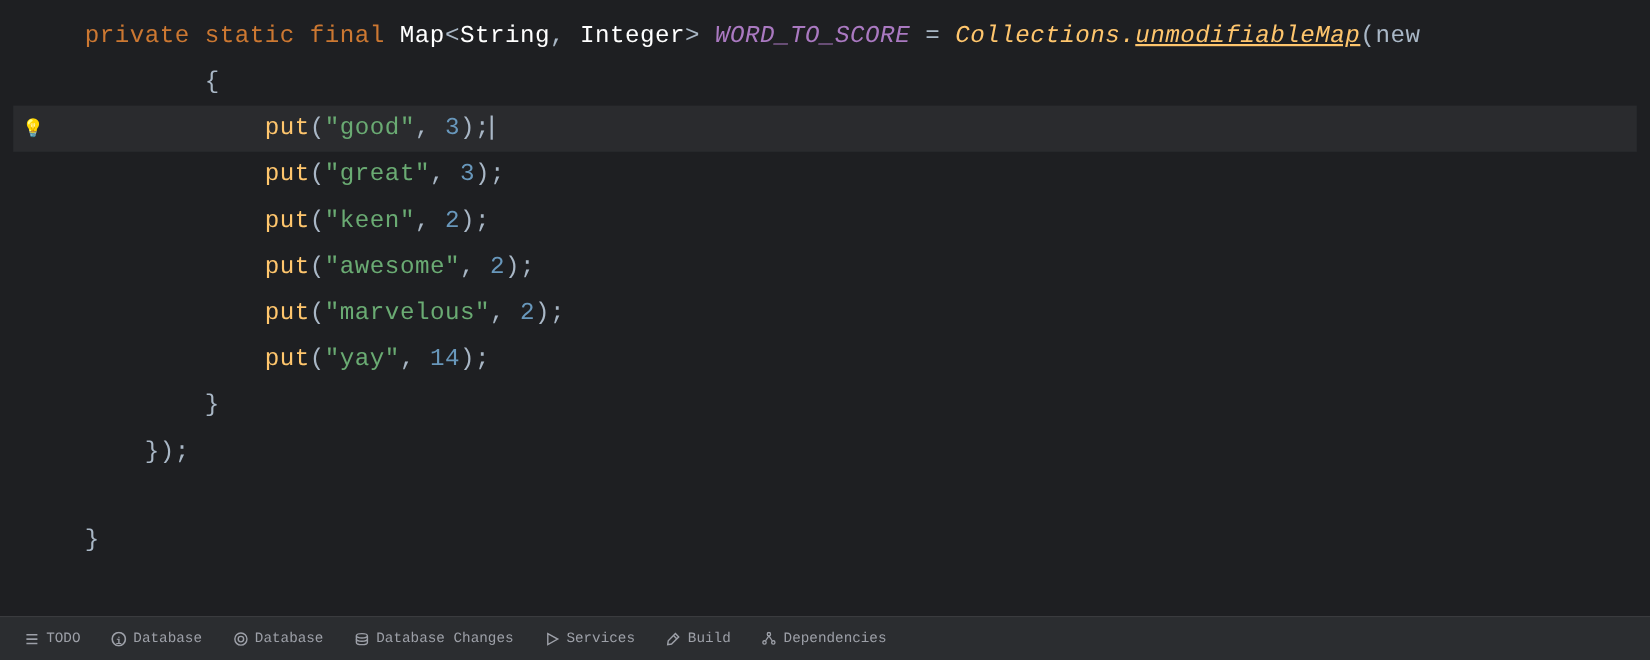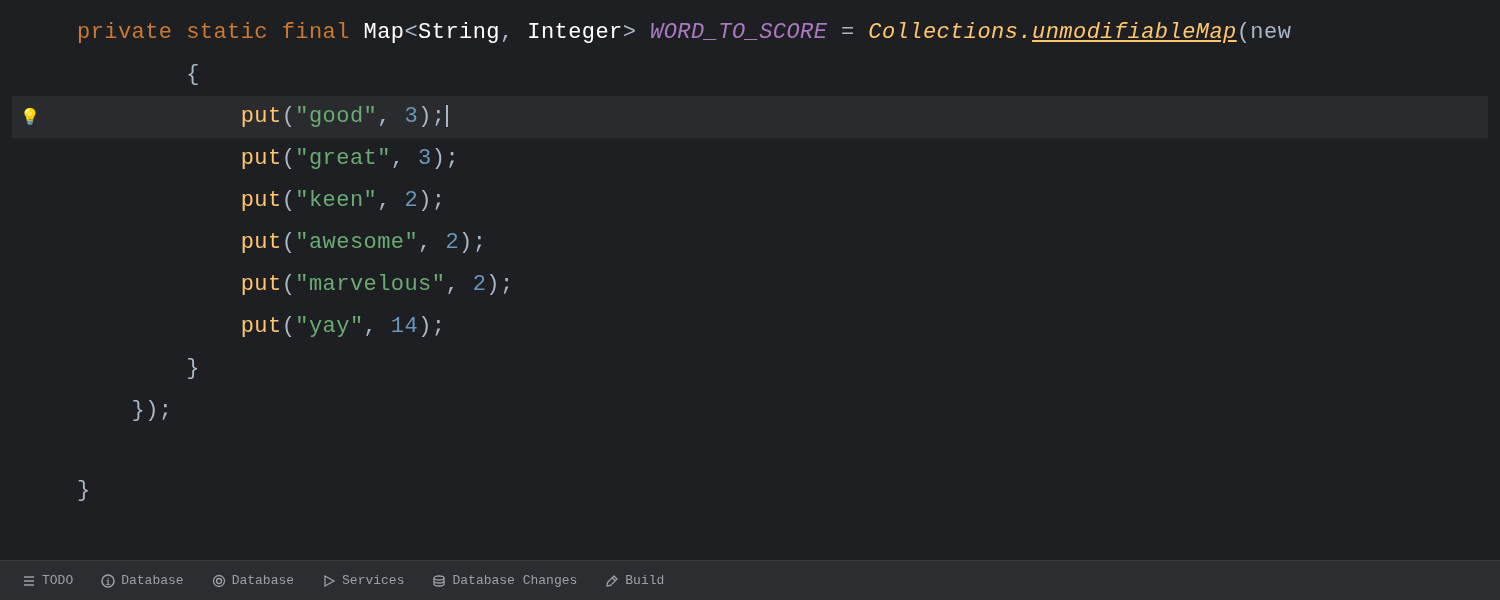--- a/index.html
+++ b/index.html
@@ -183,37 +183,49 @@
         <svg width="14" height="14" viewBox="0 0 14 14" fill="none" xmlns="http://www.w3.org/2000/svg">
           <circle cx="7" cy="7" r="5.5" stroke="#9da0a8" stroke-width="1.3"></circle>
           <circle cx="7" cy="7" r="2.5" stroke="#9da0a8" stroke-width="1.3"></circle>
         </svg>
       </span>
       <span>Database</span>
     </div>
     <div class="status-item">
       <span class="status-icon">
         <svg width="14" height="14" viewBox="0 0 14 14" fill="none" xmlns="http://www.w3.org/2000/svg">
-          <polygon points="3,2 12,7 3,12" stroke="#9da0a8" stroke-width="1.3" fill="none"></polygon>
-        </svg>
-      </span>
-      <span>Services</span>
-    </div>
-    <div class="status-item">
-      <span class="status-icon">
-        <svg width="14" height="14" viewBox="0 0 14 14" fill="none" xmlns="http://www.w3.org/2000/svg">
           <ellipse cx="7" cy="4" rx="5" ry="2" stroke="#9da0a8" stroke-width="1.3"></ellipse>
           <path d="M2 4v6c0 1.1 2.2 2 5 2s5-.9 5-2V4" stroke="#9da0a8" stroke-width="1.3" fill="none"></path>
           <path d="M2 7c0 1.1 2.2 2 5 2s5-.9 5-2" stroke="#9da0a8" stroke-width="1.3" fill="none"></path>
         </svg>
       </span>
       <span>Database Changes</span>
     </div>
     <div class="status-item">
       <span class="status-icon">
         <svg width="14" height="14" viewBox="0 0 14 14" fill="none" xmlns="http://www.w3.org/2000/svg">
+          <polygon points="3,2 12,7 3,12" stroke="#9da0a8" stroke-width="1.3" fill="none"></polygon>
+        </svg>
+      </span>
+      <span>Services</span>
+    </div>
+    <div class="status-item">
+      <span class="status-icon">
+        <svg width="14" height="14" viewBox="0 0 14 14" fill="none" xmlns="http://www.w3.org/2000/svg">
           <path d="M9 2L12 5L5.5 11.5L2 12L2.5 8.5Z" stroke="#9da0a8" stroke-width="1.3" fill="none"></path>
           <line x1="7.5" y1="4" x2="10.5" y2="7" stroke="#9da0a8" stroke-width="1.3"></line>
         </svg>
       </span>
       <span>Build</span>
     </div>
+    <div class="status-item">
+      <span class="status-icon">
+        <svg width="14" height="14" viewBox="0 0 14 14" fill="none" xmlns="http://www.w3.org/2000/svg">
+          <circle cx="7" cy="2.5" r="1.5" stroke="#9da0a8" stroke-width="1.2"></circle>
+          <circle cx="3" cy="10" r="1.5" stroke="#9da0a8" stroke-width="1.2"></circle>
+          <circle cx="11" cy="10" r="1.5" stroke="#9da0a8" stroke-width="1.2"></circle>
+          <line x1="7" y1="4" x2="4" y2="8.5" stroke="#9da0a8" stroke-width="1.2"></line>
+          <line x1="7" y1="4" x2="10" y2="8.5" stroke="#9da0a8" stroke-width="1.2"></line>
+        </svg>
+      </span>
+      <span>Dependencies</span>
+    </div>
   </div>
 
 </body></html>

